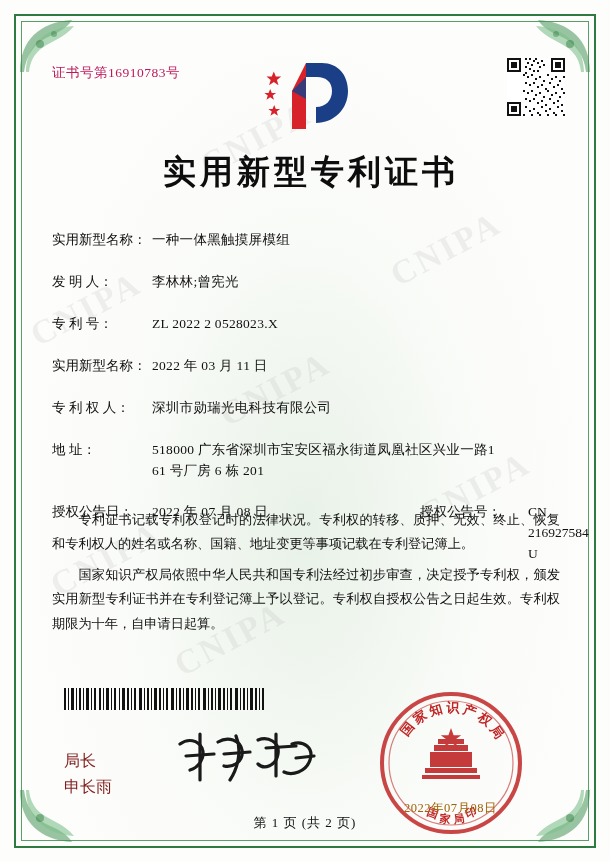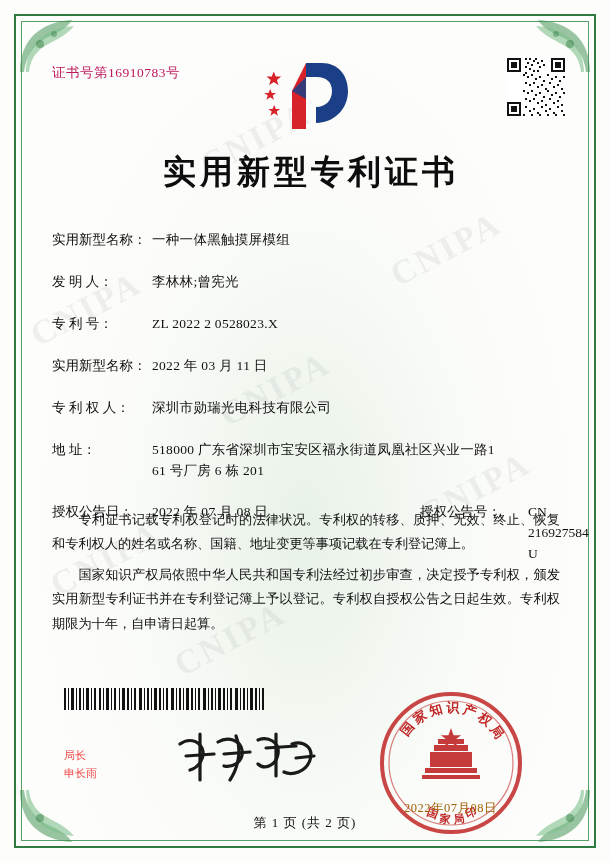--- a/index.html
+++ b/index.html
@@ -171,24 +171,24 @@
     font-family: "Liberation Serif", serif;
     font-size: 12.5px;
     color: #a16207;
     letter-spacing: .5px;
   }
 
   
   .sig-label {
     position: absolute;
     left: 64px; top: 748px;
-    font-family: Liberation Mono, monospace;
-    font-size: 11px;
+    font-family: Liberation Serif, serif;
+    font-size: 16px;
     line-height: 1.6;
-    color: #ef4444;
+    color: #7f1d1d;
   }
   .sig-name { display: block; }
   .signature {
     position: absolute;
     left: 172px; top: 728px;
     width: 150px; height: 62px;
   }
 
   
   .footer {

